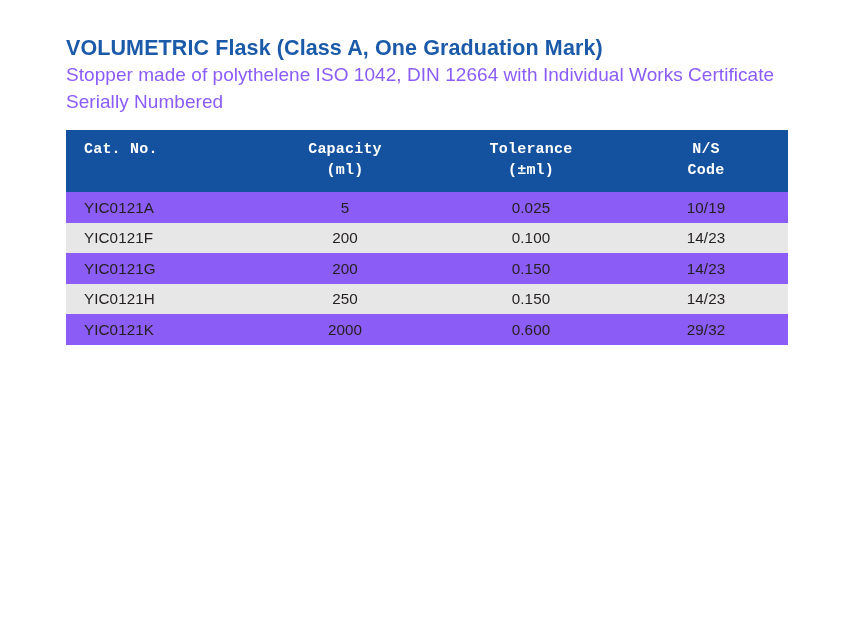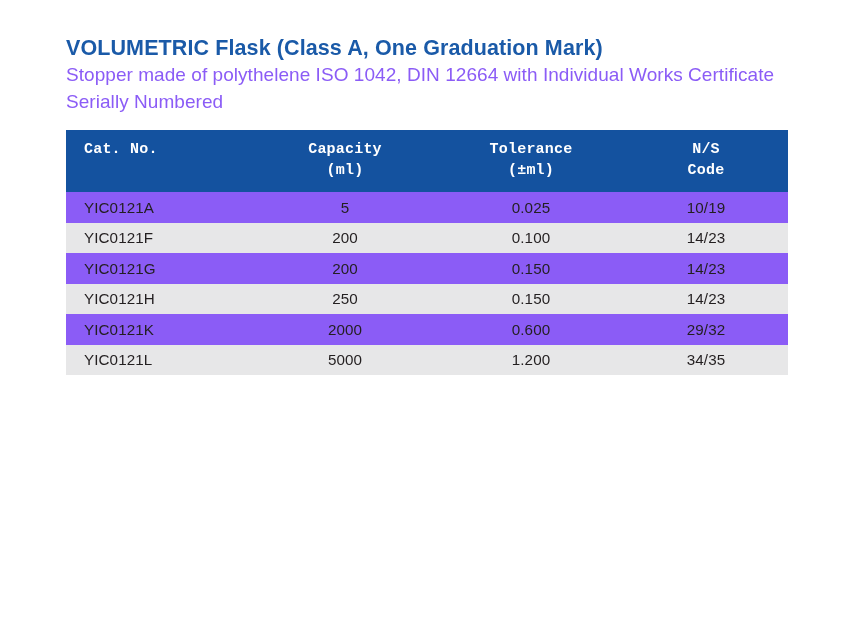--- a/index.html
+++ b/index.html
@@ -151,22 +151,16 @@
           <td>250</td>
           <td>0.150</td>
           <td>14/23</td>
         </tr>
         <tr class="odd">
           <td class="cat">YIC0121K</td>
           <td>2000</td>
           <td>0.600</td>
           <td>29/32</td>
         </tr>
-        <tr class="even">
-          <td class="cat">YIC0121L</td>
-          <td>5000</td>
-          <td>1.200</td>
-          <td>34/35</td>
-        </tr>
       </tbody>
   </table>
 
 </div>
 
 </body></html>

